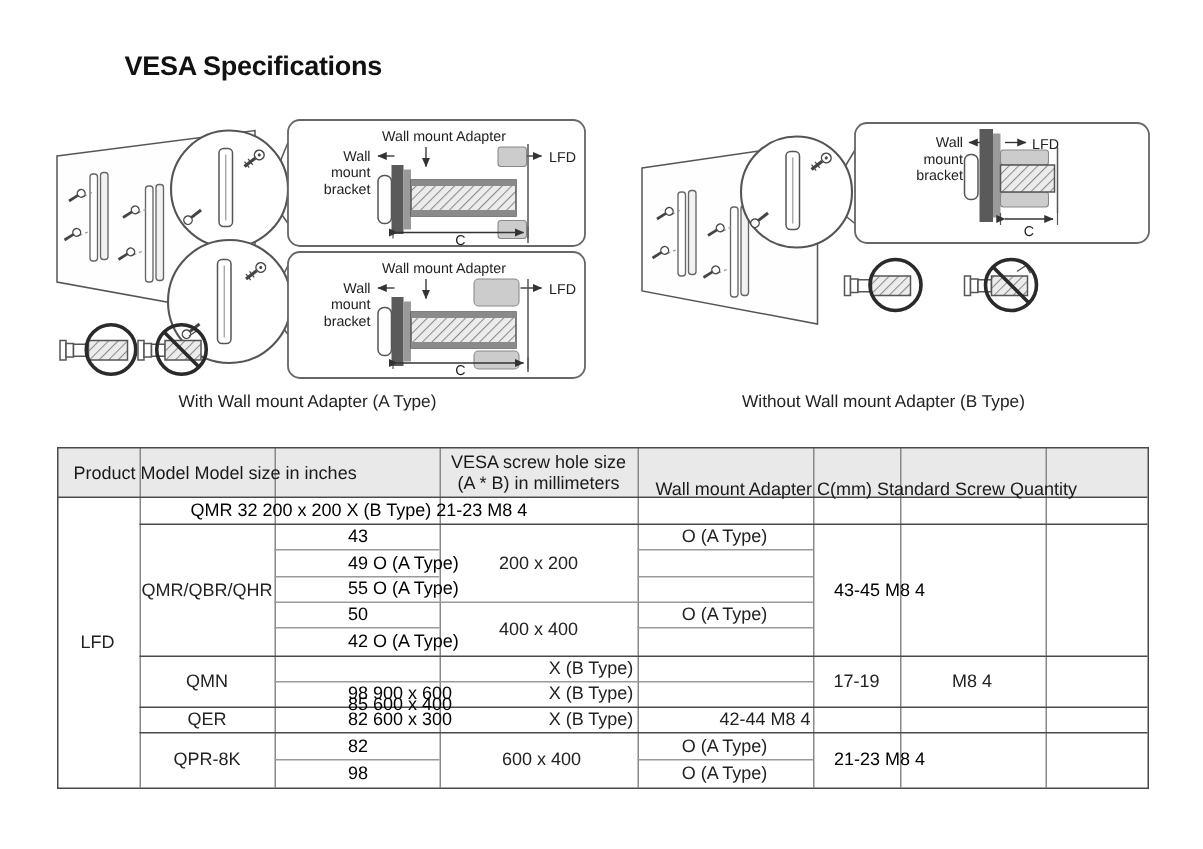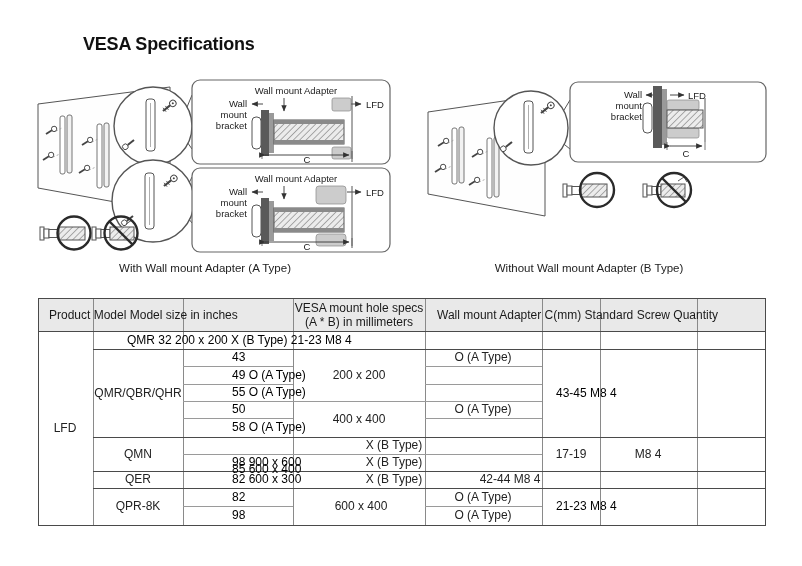--- a/index.html
+++ b/index.html
@@ -293,38 +293,38 @@
     <div class="hl" style="left:425px;top:418px;width:117px"></div>
     <div class="hl dk" style="left:93px;top:437px;width:672px"></div>
     <div class="hl" style="left:183px;top:454px;width:359px"></div>
     <div class="hl dk" style="left:93px;top:471px;width:672px"></div>
     <div class="hl dk" style="left:93px;top:488px;width:672px"></div>
     <div class="hl" style="left:183px;top:506px;width:110px"></div>
     <div class="hl" style="left:425px;top:506px;width:117px"></div>
     <div class="hl dk" style="left:38px;top:525px;width:728px"></div>
 
     <div class="tl hdr" style="left:49px;top:315px">Product Model Model size in inches</div>
-    <div class="tc hdr" style="left:359px;top:308px">VESA mount hole specs</div>
+    <div class="tc hdr" style="left:359px;top:308px">VESA screw hole size</div>
     <div class="tc hdr" style="left:359px;top:322px">(A * B) in millimeters</div>
-    <div class="tl hdr" style="left:437px;top:315px">Wall mount Adapter C(mm) Standard Screw Quantity</div>
+    <div class="tl hdr" style="left:437px;top:326px">Wall mount Adapter C(mm) Standard Screw Quantity</div>
 
     <div class="tc" style="left:65px;top:428px">LFD</div>
 
     <div class="tl" style="left:127px;top:340px">QMR 32 200 x 200 X (B Type) 21-23 M8 4</div>
 
     <div class="tc" style="left:138px;top:393px">QMR/QBR/QHR</div>
     <div class="tc" style="left:138px;top:454px">QMN</div>
     <div class="tc" style="left:138px;top:479px">QER</div>
     <div class="tc" style="left:138px;top:506px">QPR-8K</div>
 
     <div class="tl" style="left:232px;top:357px">43</div>
     <div class="tl" style="left:232px;top:375px">49 O (A Type)</div>
     <div class="tl" style="left:232px;top:392px">55 O (A Type)</div>
     <div class="tl" style="left:232px;top:409px">50</div>
-    <div class="tl" style="left:232px;top:427px">58 O (A Type)</div>
+    <div class="tl" style="left:232px;top:427px">42 O (A Type)</div>
     <div class="tl" style="left:232px;top:469px">85 600 x 400</div>
     <div class="tl" style="left:232px;top:462px">98 900 x 600</div>
     <div class="tl" style="left:232px;top:479px">82 600 x 300</div>
     <div class="tl" style="left:232px;top:497px">82</div>
     <div class="tl" style="left:232px;top:515px">98</div>
 
     <div class="tc" style="left:359px;top:375px">200 x 200</div>
     <div class="tc" style="left:359px;top:419px">400 x 400</div>
     <div class="tc" style="left:361px;top:506px">600 x 400</div>
 

